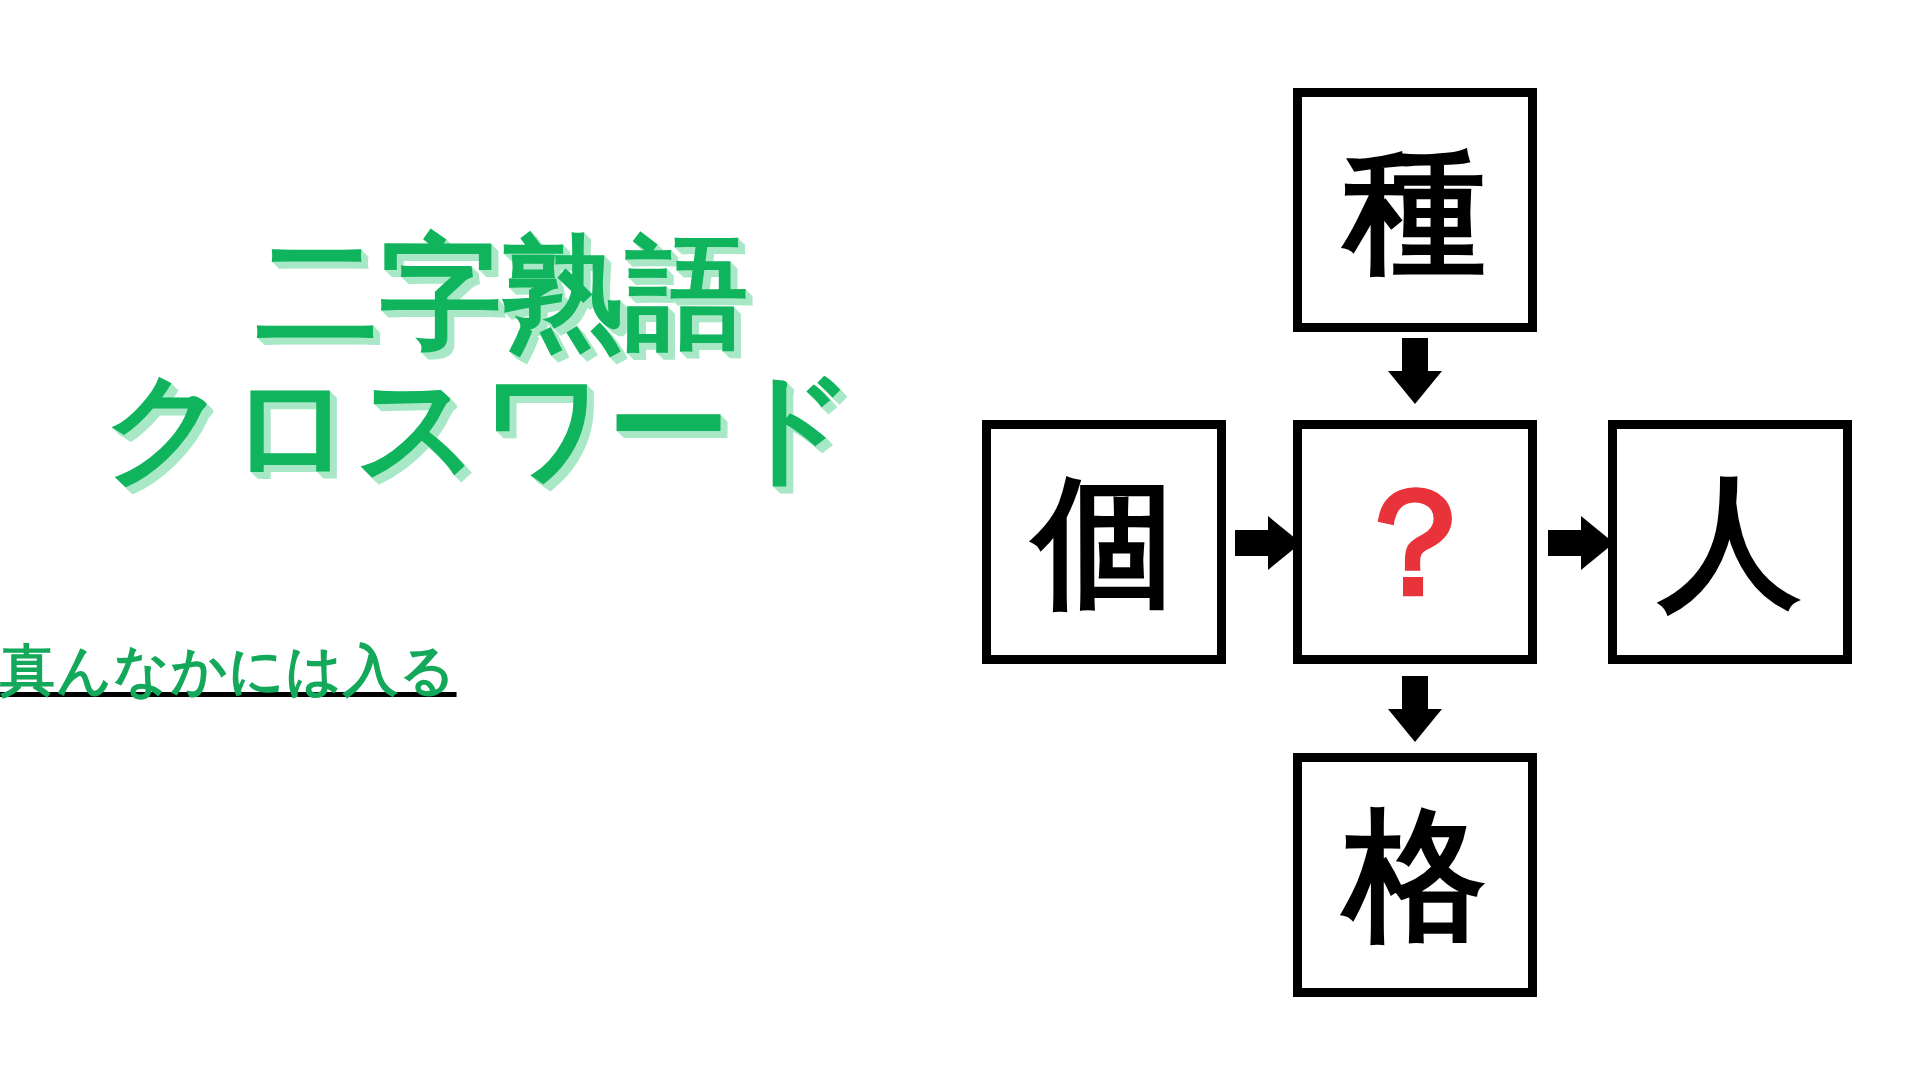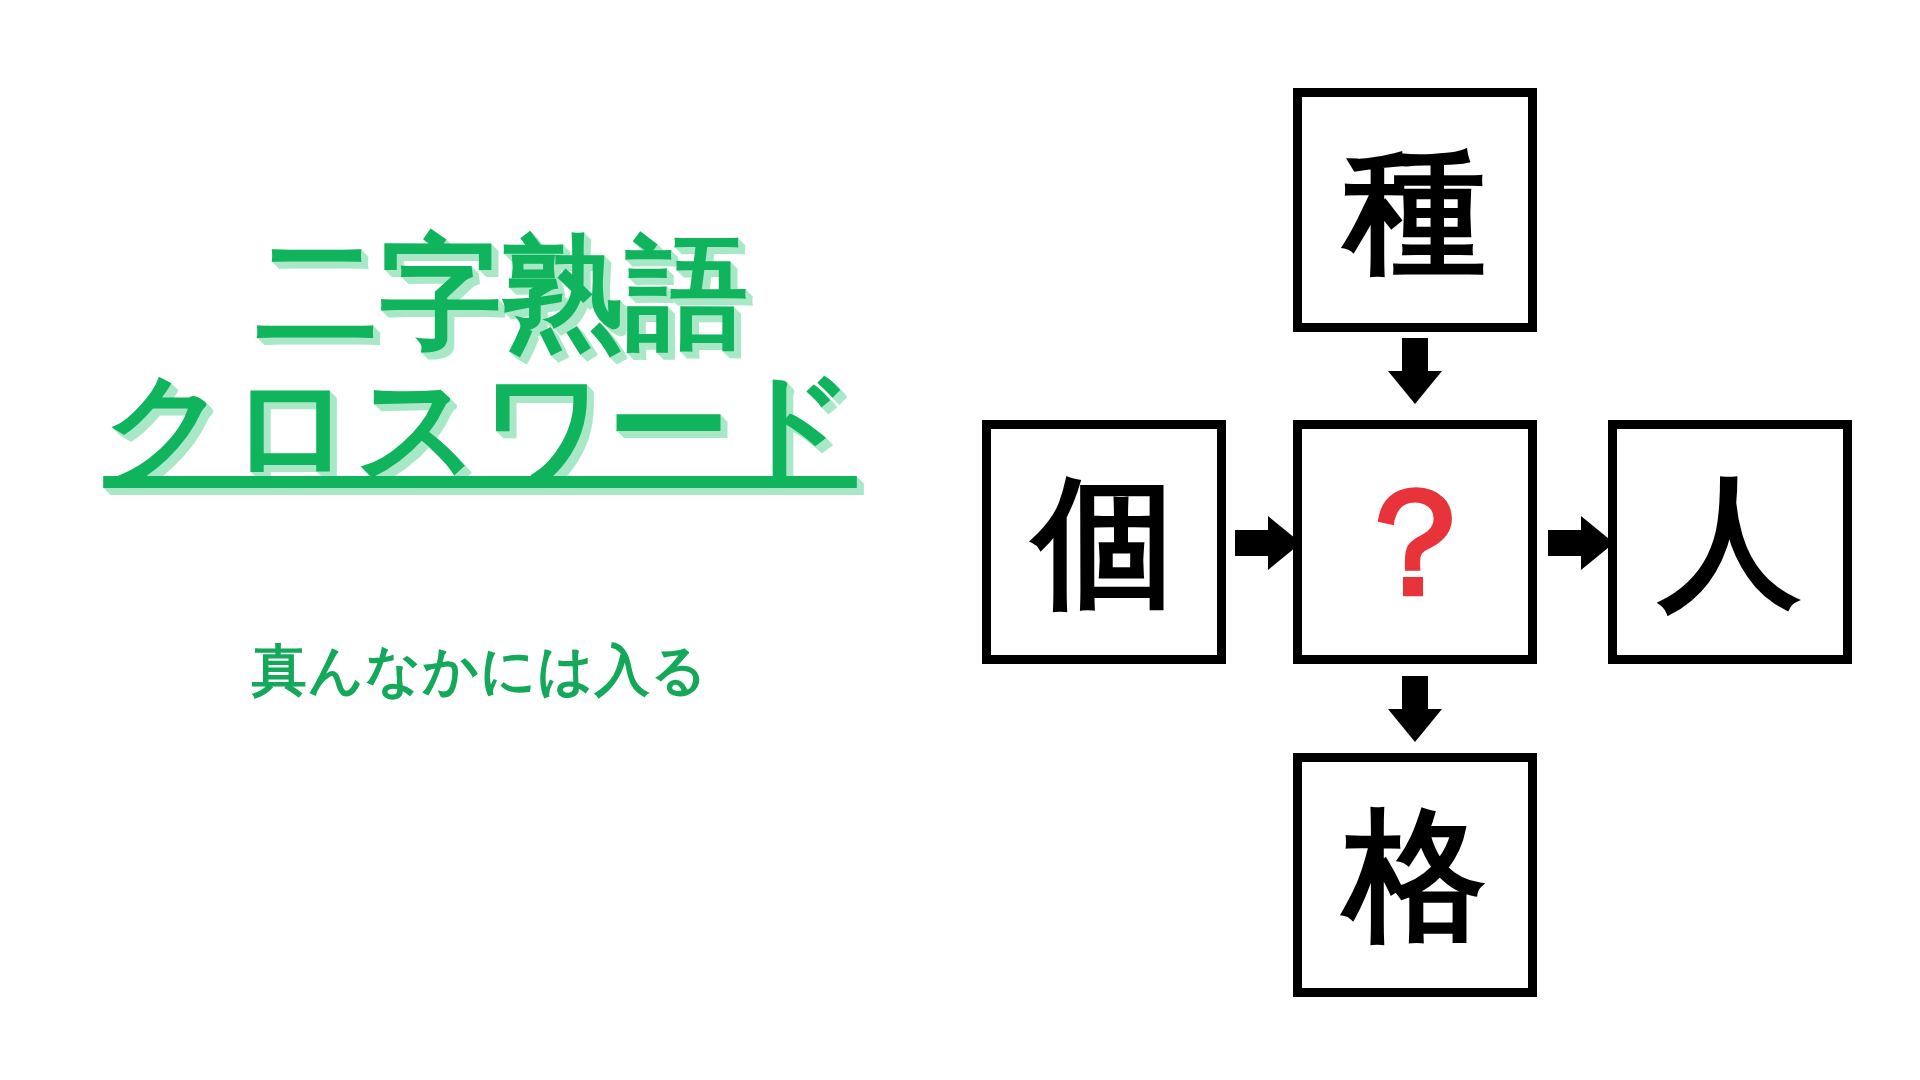--- a/index.html
+++ b/index.html
@@ -57,29 +57,28 @@
   }
 
   .title-line-1 {
     font-size: 122px;
     margin-bottom: 12px;
     margin-left: 45px;
   }
 
   .title-line-2 {
     font-size: 122px;
+  }
+
+  .subtitle-block {
+    position: absolute;
+    left: 0;
+    top: 640px;
+    width: 960px;
     text-decoration: underline;
-  }
-
-  .subtitle-block {
-    position: absolute;
-    left: 0;
-    top: 640px;
-    width: 960px;
-    text-align: center;
   }
 
   .subtitle-line {
     display: block;
     font-family: "DejaVu Sans", "Liberation Sans", sans-serif;
     font-weight: 700;
     color: #14A85B;
     font-size: 55px;
     line-height: 1.12;
     letter-spacing: 0.02em;

